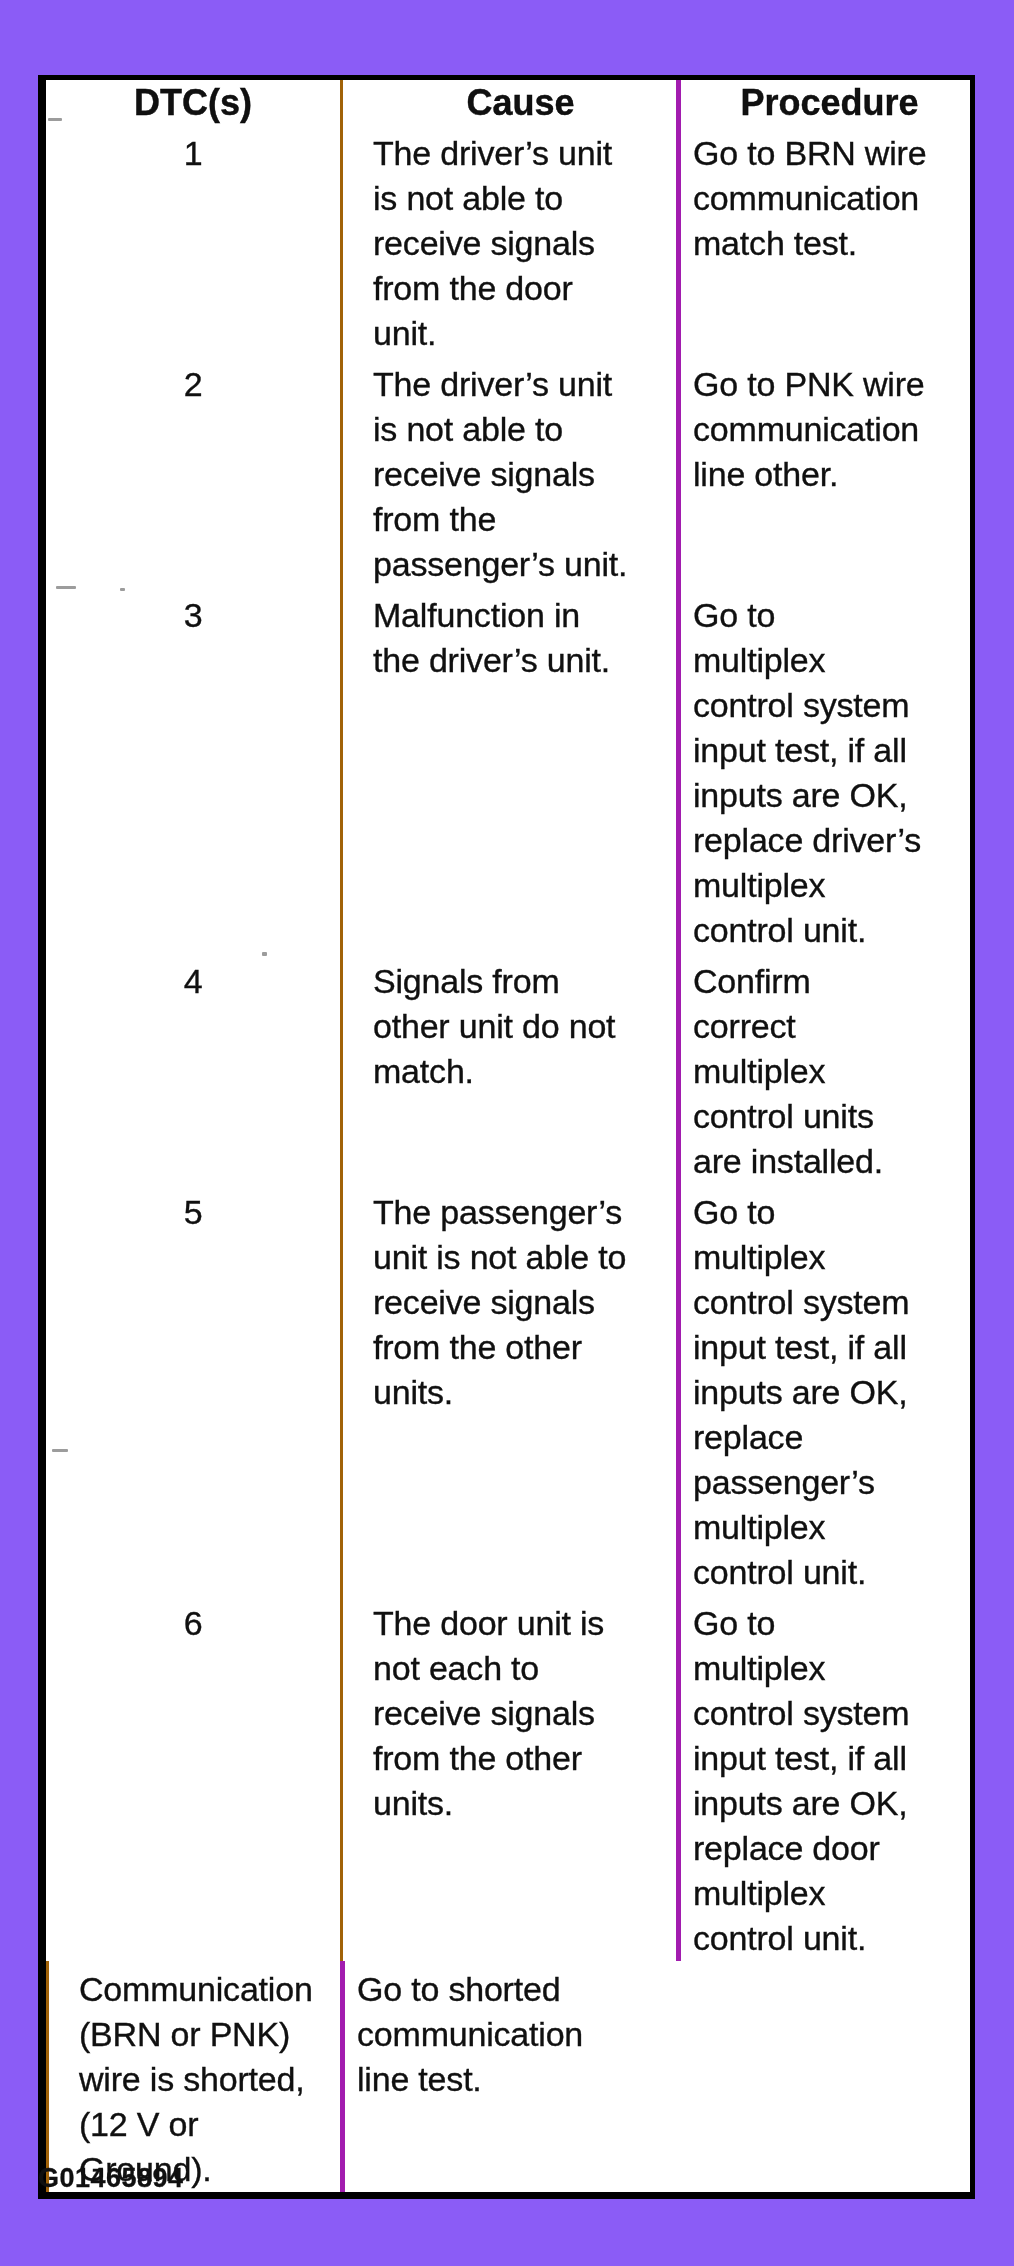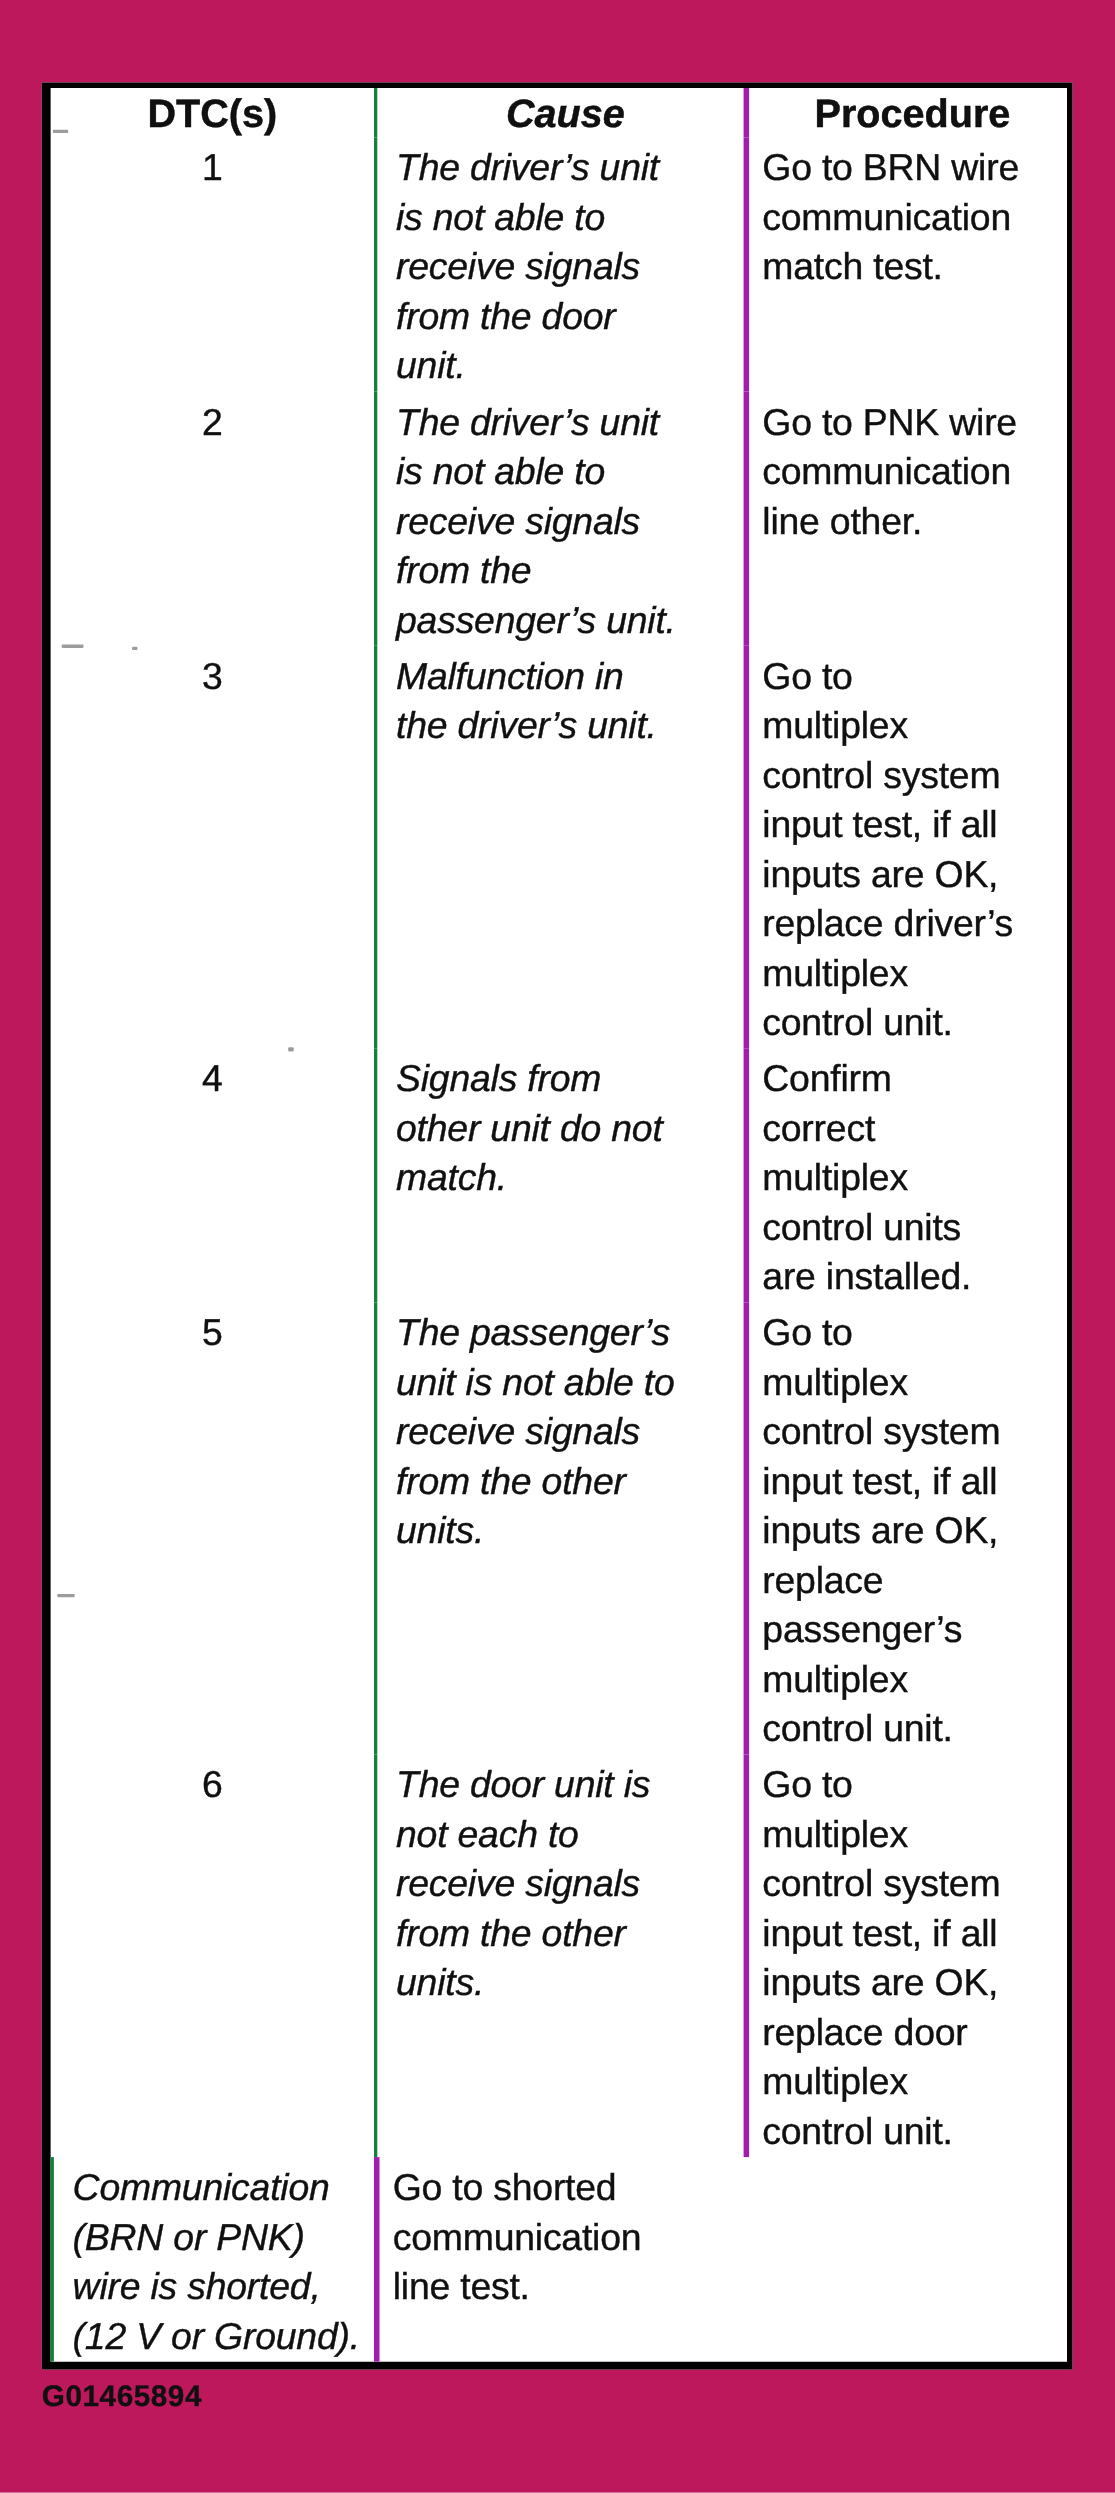--- a/index.html
+++ b/index.html
@@ -1,20 +1,20 @@
 <!DOCTYPE html>
 <html><head>
 <meta charset="utf-8">
 <style>
   html, body { margin: 0; padding: 0; }
   .page {
     position: relative;
     width: 1014px;
     height: 2266px;
-    background: #be185d;
+    background: #8b5cf6;
     font-family: "Liberation Sans", sans-serif;
     color: #101010;
     overflow: hidden;
   }
   .doc-table {
     position: absolute;
     left: 38px;
     top: 75px;
     width: 937px;
     box-sizing: border-box;
@@ -32,21 +32,21 @@
   .cell {
     white-space: pre-line;
     font-size: 34px;
     line-height: 45px;
     letter-spacing: -0.2px;
     -webkit-text-stroke: 0.35px #101010;
     box-sizing: border-box;
   }
   .row + .row .cell { padding-top: 6px; }
   .c1 { text-align: center; padding-left: 6px; padding-right: 6px; }
-  .c2 { padding-left: 17px; padding-right: 8px; border-left: 3px solid #15803d; font-style: italic; }
+  .c2 { padding-left: 30px; padding-right: 8px; border-left: 3px solid #a16207; }
   .c3 { padding-left: 12px; padding-right: 4px; border-left: 5px solid #a21caf; }
   .th {
     font-weight: 700;
     font-size: 36px;
     text-align: center;
     letter-spacing: 0;
     -webkit-text-stroke: 0.4px #000;
   }
   .figure-id {
     position: absolute;

